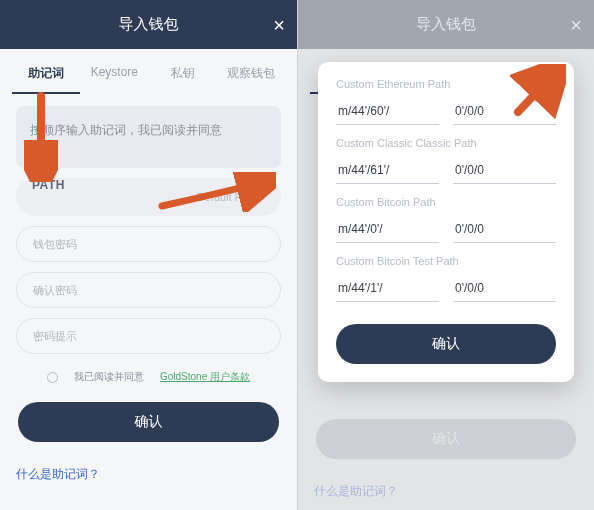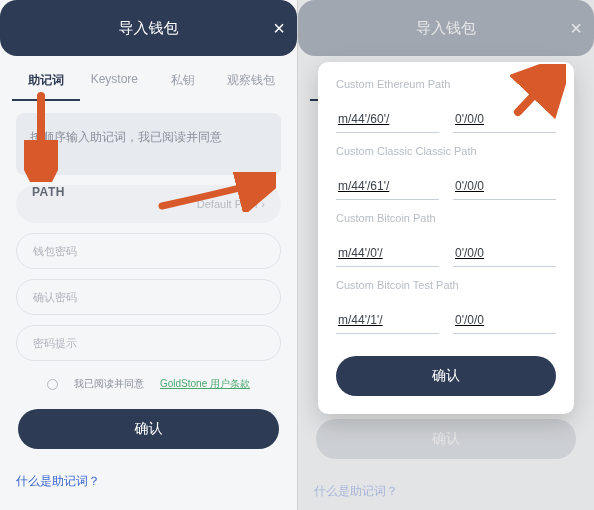--- a/index.html
+++ b/index.html
@@ -1,21 +1,21 @@
 <!DOCTYPE html>
 <html><head>
 <meta charset="utf-8">
 <style>
   * { box-sizing: border-box; margin: 0; padding: 0; }
   body { font-family: "PingFang SC", "Microsoft YaHei", -apple-system, sans-serif; background: #fff; }
   .stage { width: 594px; height: 510px; display: flex; position: relative; }
   .phone { width: 297px; height: 510px; background: #f5f6f8; display: flex; flex-direction: column; position: relative; overflow: hidden; }
   .phone + .phone { border-left: 1px solid #d0d0d0; }
   
-  .navbar { background: #2d3b55; color: #fff; height: 56px; display: flex; align-items: center; justify-content: center; position: relative; border-radius: 17px; }
+  .navbar { background: #2d3b55; color: #fff; height: 49px; display: flex; align-items: center; justify-content: center; position: relative; }
   .navbar .title { font-size: 15px; font-weight: 500; }
   .navbar .close { position: absolute; right: 12px; top: 50%; transform: translateY(-50%); font-size: 20px; line-height: 1; cursor: pointer; color: #fff; }
   .navbar.dim { opacity: .35; }
   
   .tabs { display: flex; padding: 0 12px; margin-top: 6px; }
   .tab { flex: 1; text-align: center; font-size: 12px; color: #9aa0aa; padding: 10px 0; cursor: pointer; }
   .tab.active { color: #2d3b55; font-weight: 600; border-bottom: 2px solid #2d3b55; }
   .tabs.dim .tab { color: #b6b6b6; }
   
   .content { flex: 1; padding: 12px 16px 0; display: flex; flex-direction: column; gap: 10px; overflow: hidden; }
@@ -31,23 +31,23 @@
   .terms .circle { width: 11px; height: 11px; border: 1px solid #b6bac1; border-radius: 50%; }
   .terms .link { color: #49a86e; text-decoration: underline; }
   .big-btn { background: #2d3b55; color: #fff; border-radius: 22px; height: 40px; display: flex; align-items: center; justify-content: center; font-size: 14px; cursor: pointer; margin: 4px 2px; }
   .big-btn.dim { opacity: .35; }
   .footer-link { text-align: left; font-size: 12px; color: #3a66d1; padding: 10px 0; }
   
   .backdrop { position: absolute; inset: 0; background: rgba(0,0,0,.07); pointer-events: none; }
   .dim-text { color: #bfbfbf !important; }
   
   .modal { position: absolute; top: 62px; left: 20px; right: 20px; background: #fff; border-radius: 10px; box-shadow: 0 8px 24px rgba(0,0,0,.18); padding: 16px 18px 18px; display:flex; flex-direction:column; gap: 6px; }
-  .mgroup { display:flex; flex-direction:column; gap:16px; margin-bottom: 6px;}
+  .mgroup { display:flex; flex-direction:column; gap:8px; margin-bottom: 6px;}
   .mgroup .mtitle { color: #b7bcc5; font-size: 11px; }
-  .mrow { display:flex; gap: 14px; text-decoration: underline; }
+  .mrow { display:flex; gap: 14px; }
   .mcell { flex:1; border-bottom: 1px solid #c9cfd8; padding: 6px 2px; font-size: 12px; color: #3a3f49; }
   .modal .confirm { background: #2d3b55; color:#fff; border-radius:22px; height:40px; display:flex; align-items:center; justify-content:center; font-size:14px; margin-top: 10px; cursor:pointer; }
   
   .arrow { position:absolute; pointer-events:none; }
   .arrow svg { display:block; }
 </style>
 </head>
 <body>
 
 <div class="stage">

